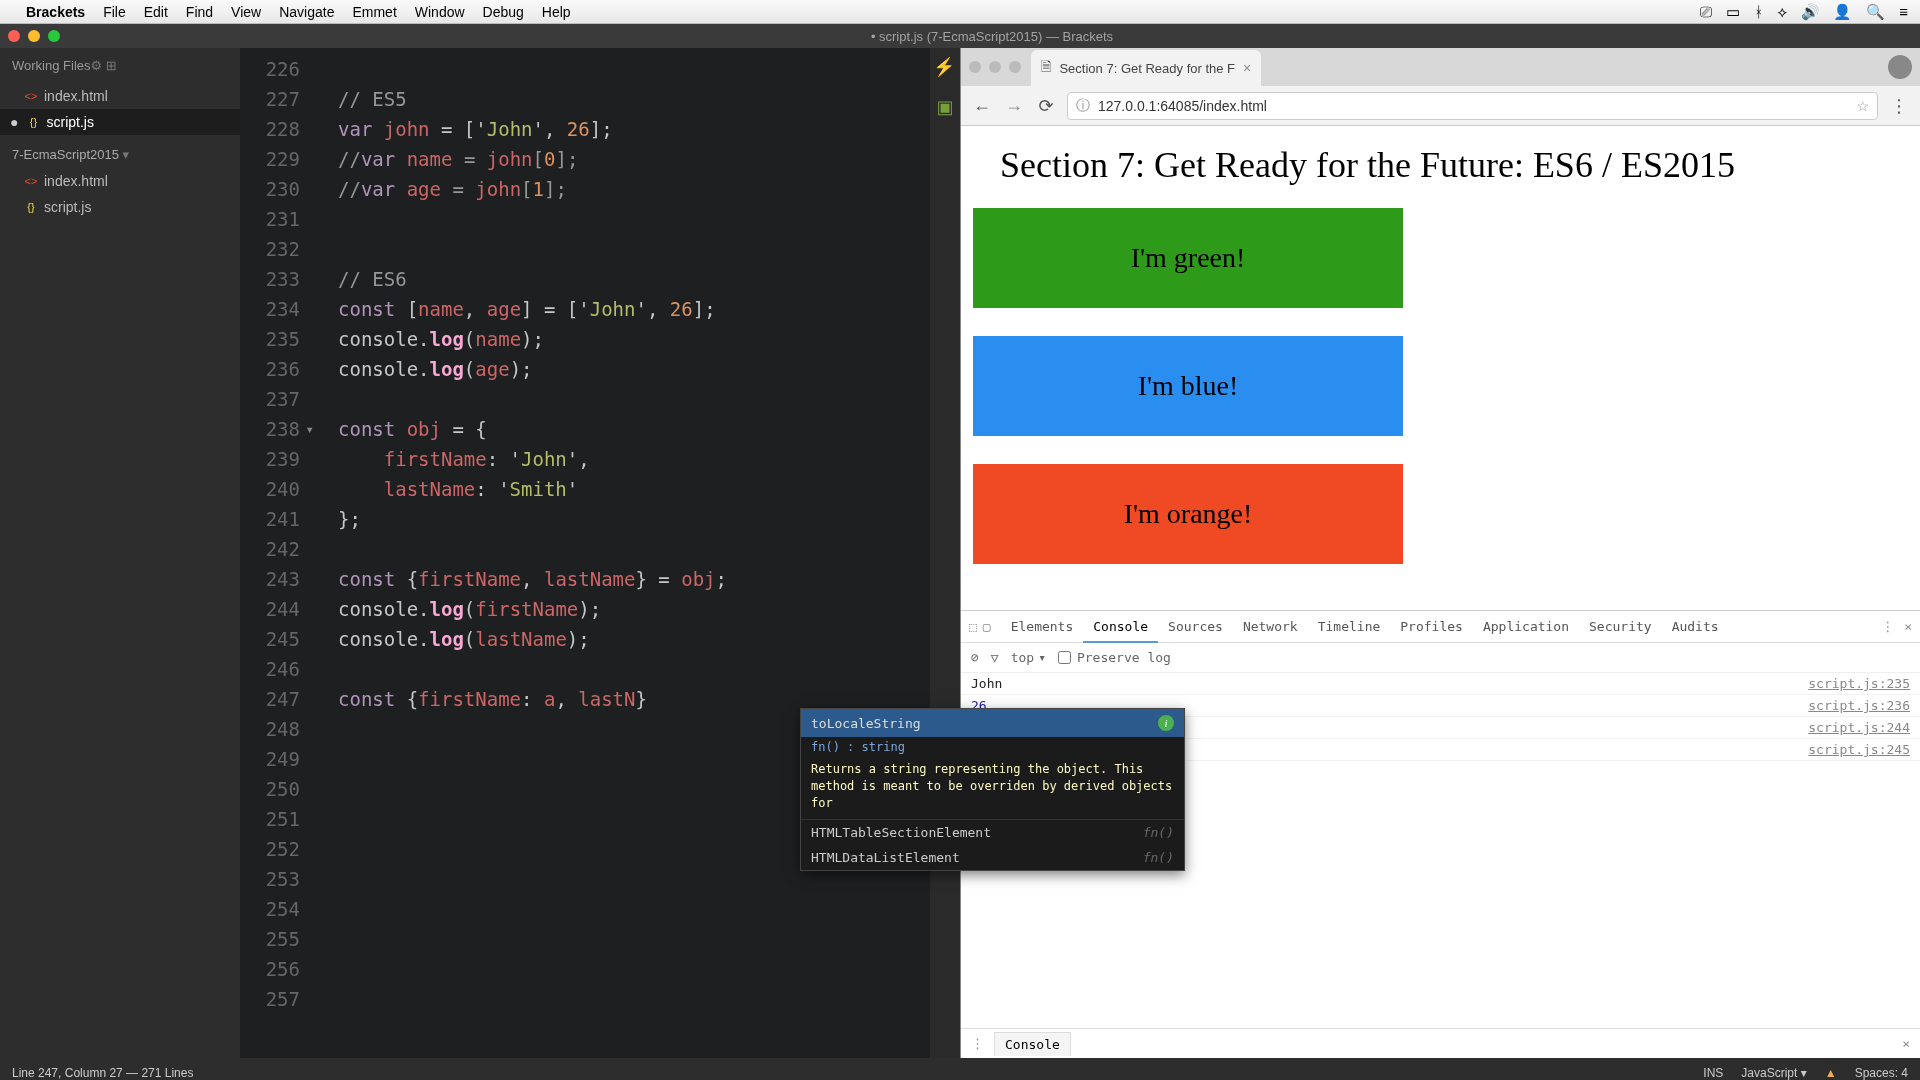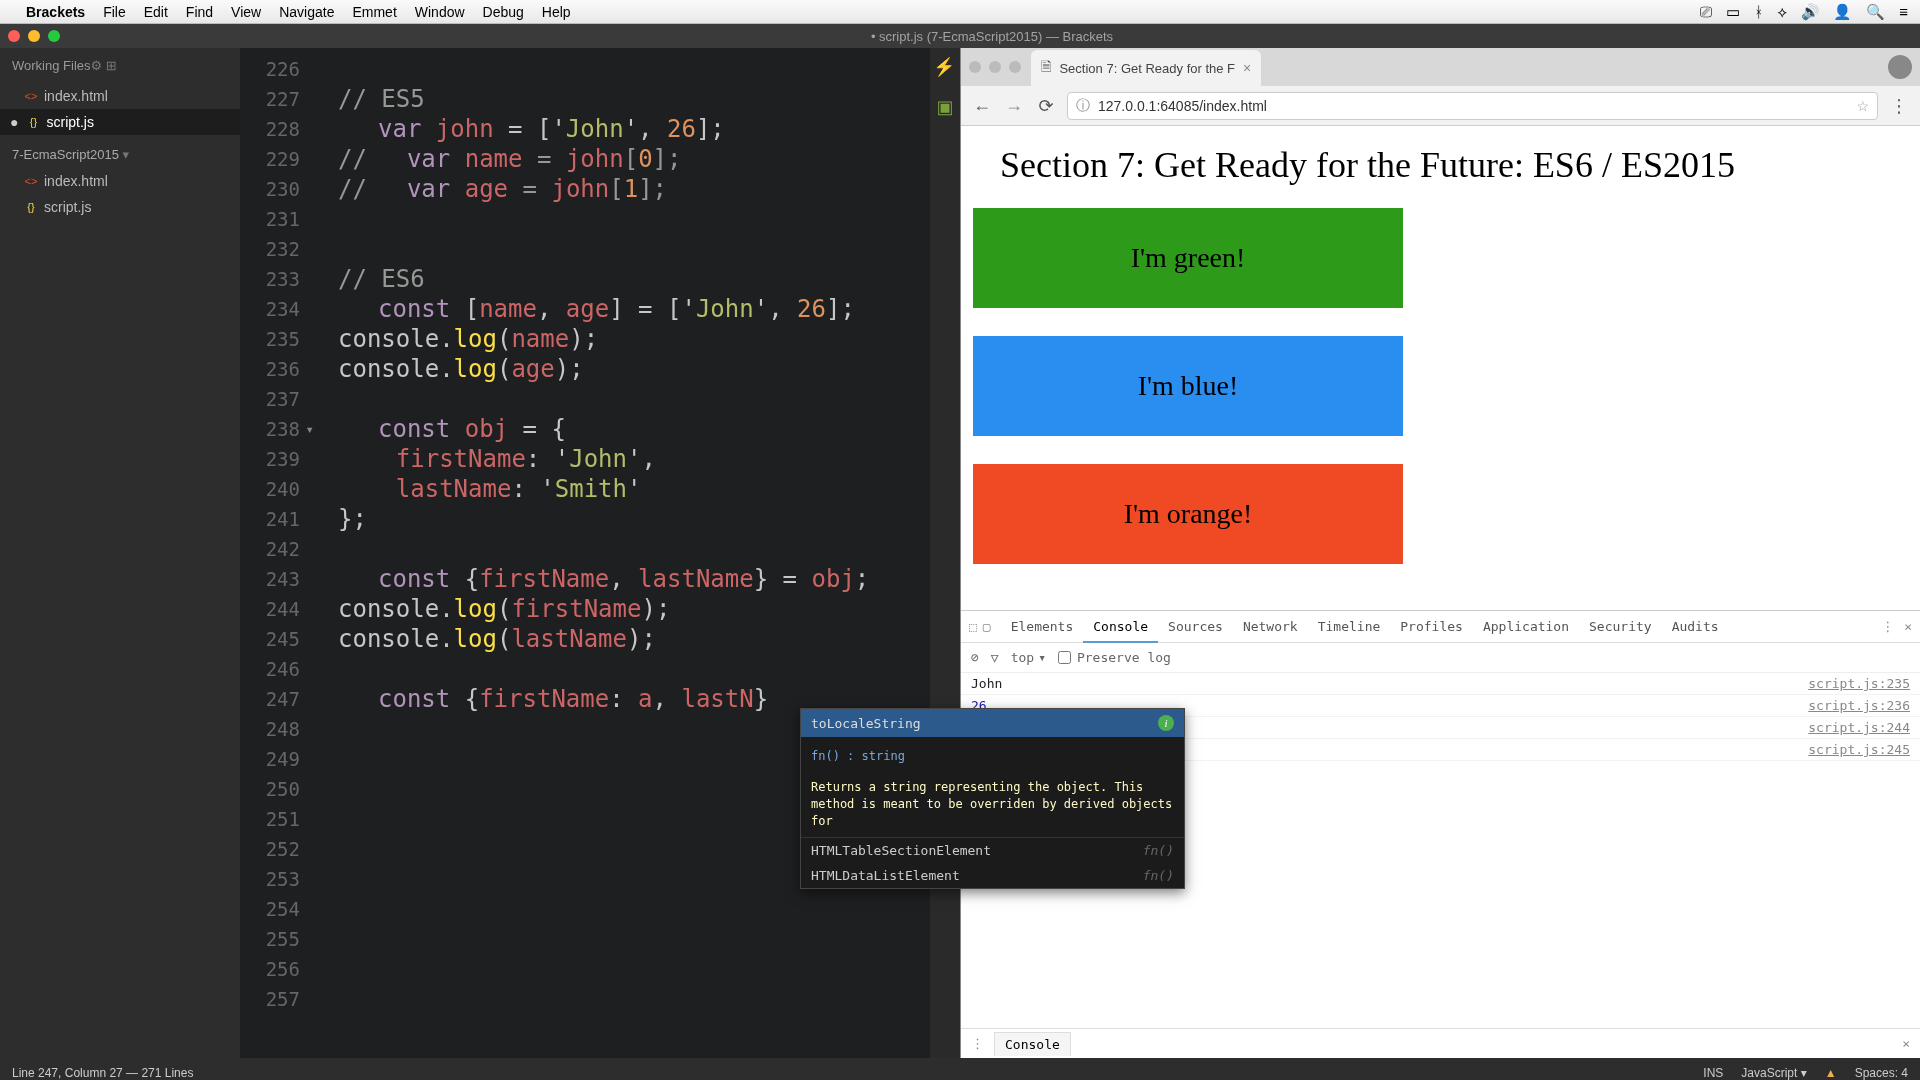--- a/index.html
+++ b/index.html
@@ -29,30 +29,30 @@
 .sidebar .file.active { background: #1d1d1d; color: #fff; }
 .sidebar .ficon { width: 14px; height: 14px; display: inline-flex; align-items: center; justify-content: center; font-size: 11px; }
 .ficon.html { color: #e44d26; } .ficon.js { color: #f0db4f; }
 .sidebar .project { padding: 12px 12px 6px; color: #aaa; font-size: 13px; }
 
 
 .editor-wrap { flex: 1; display: flex; background: #1d1f21; position: relative; }
 .gutter { width: 70px; background: #1d1f21; color: #666; text-align: right; padding: 6px 10px 6px 0; font-family: "Menlo","Consolas",monospace; font-size: 19px; line-height: 30px; user-select: none; }
 .gutter .fold { position: relative; }
 .gutter .fold::after { content: "▾"; position: absolute; right: -14px; color: #888; font-size: 14px; }
-.code { flex: 1; padding: 6px 0 6px 28px; font-family: "Menlo","Consolas",monospace; font-size: 24px; line-height: 30px; color: #c5c8c6; white-space: pre; }
-.tok-cm { color: #969896; } .tok-kw { color: #b294bb; margin-left: 40px; }
+.code { flex: 1; padding: 6px 0 6px 28px; font-family: "Menlo","Consolas",monospace; font-size: 19px; line-height: 30px; color: #c5c8c6; white-space: pre; }
+.tok-cm { color: #969896; } .tok-kw { color: #b294bb; }
 .tok-id { color: #cc6666; } .tok-str { color: #b5bd68; } .tok-num { color: #de935f; }
-.tok-fn { color: #fde047; }
+.tok-fn { color: #f9a8d4; font-weight: bold; }
 .tok-pl { color: #c5c8c6; }
 
 .hint { position: absolute; left: 560px; top: 660px; width: 385px; background: #1b1b1b; border: 1px solid #444; font-family: "Menlo","Consolas",monospace; font-size: 13px; color: #ddd; box-shadow: 0 4px 12px rgba(0,0,0,.5); z-index: 10; }
 .hint .hint-sel { background: #2d5a8c; padding: 6px 10px; display: flex; justify-content: space-between; align-items: center; }
 .hint .hint-sel .info { width: 16px; height: 16px; border-radius: 50%; background: #4caf50; color: #fff; display: flex; align-items: center; justify-content: center; font-style: italic; font-size: 11px; font-family: serif; }
-.hint .sig { padding: 12px 10px; color: #7aa6da; font-size: 12px; }
+.hint .sig { padding: 3px 10px; color: #7aa6da; font-size: 12px; }
 .hint .desc { padding: 4px 10px 8px; color: #fef9c3; font-size: 12px; line-height: 1.4; white-space: normal; border-bottom: 1px solid #333; }
 .hint .hrow { padding: 5px 10px; display: flex; justify-content: space-between; color: #ccc; }
 .hint .hrow .ret { color: #666; font-style: italic; }
 
 .rail { width: 30px; background: #2a2a2a; display: flex; flex-direction: column; align-items: center; padding-top: 8px; gap: 18px; }
 .rail span { font-size: 18px; color: #999; cursor: default; }
 
 
 .chrome { width: 960px; background: #fff; display: flex; flex-direction: column; border-left: 1px solid #888; }
 .chrome-top { height: 38px; background: #d8d8d8; display: flex; align-items: flex-end; padding: 0 8px; }

